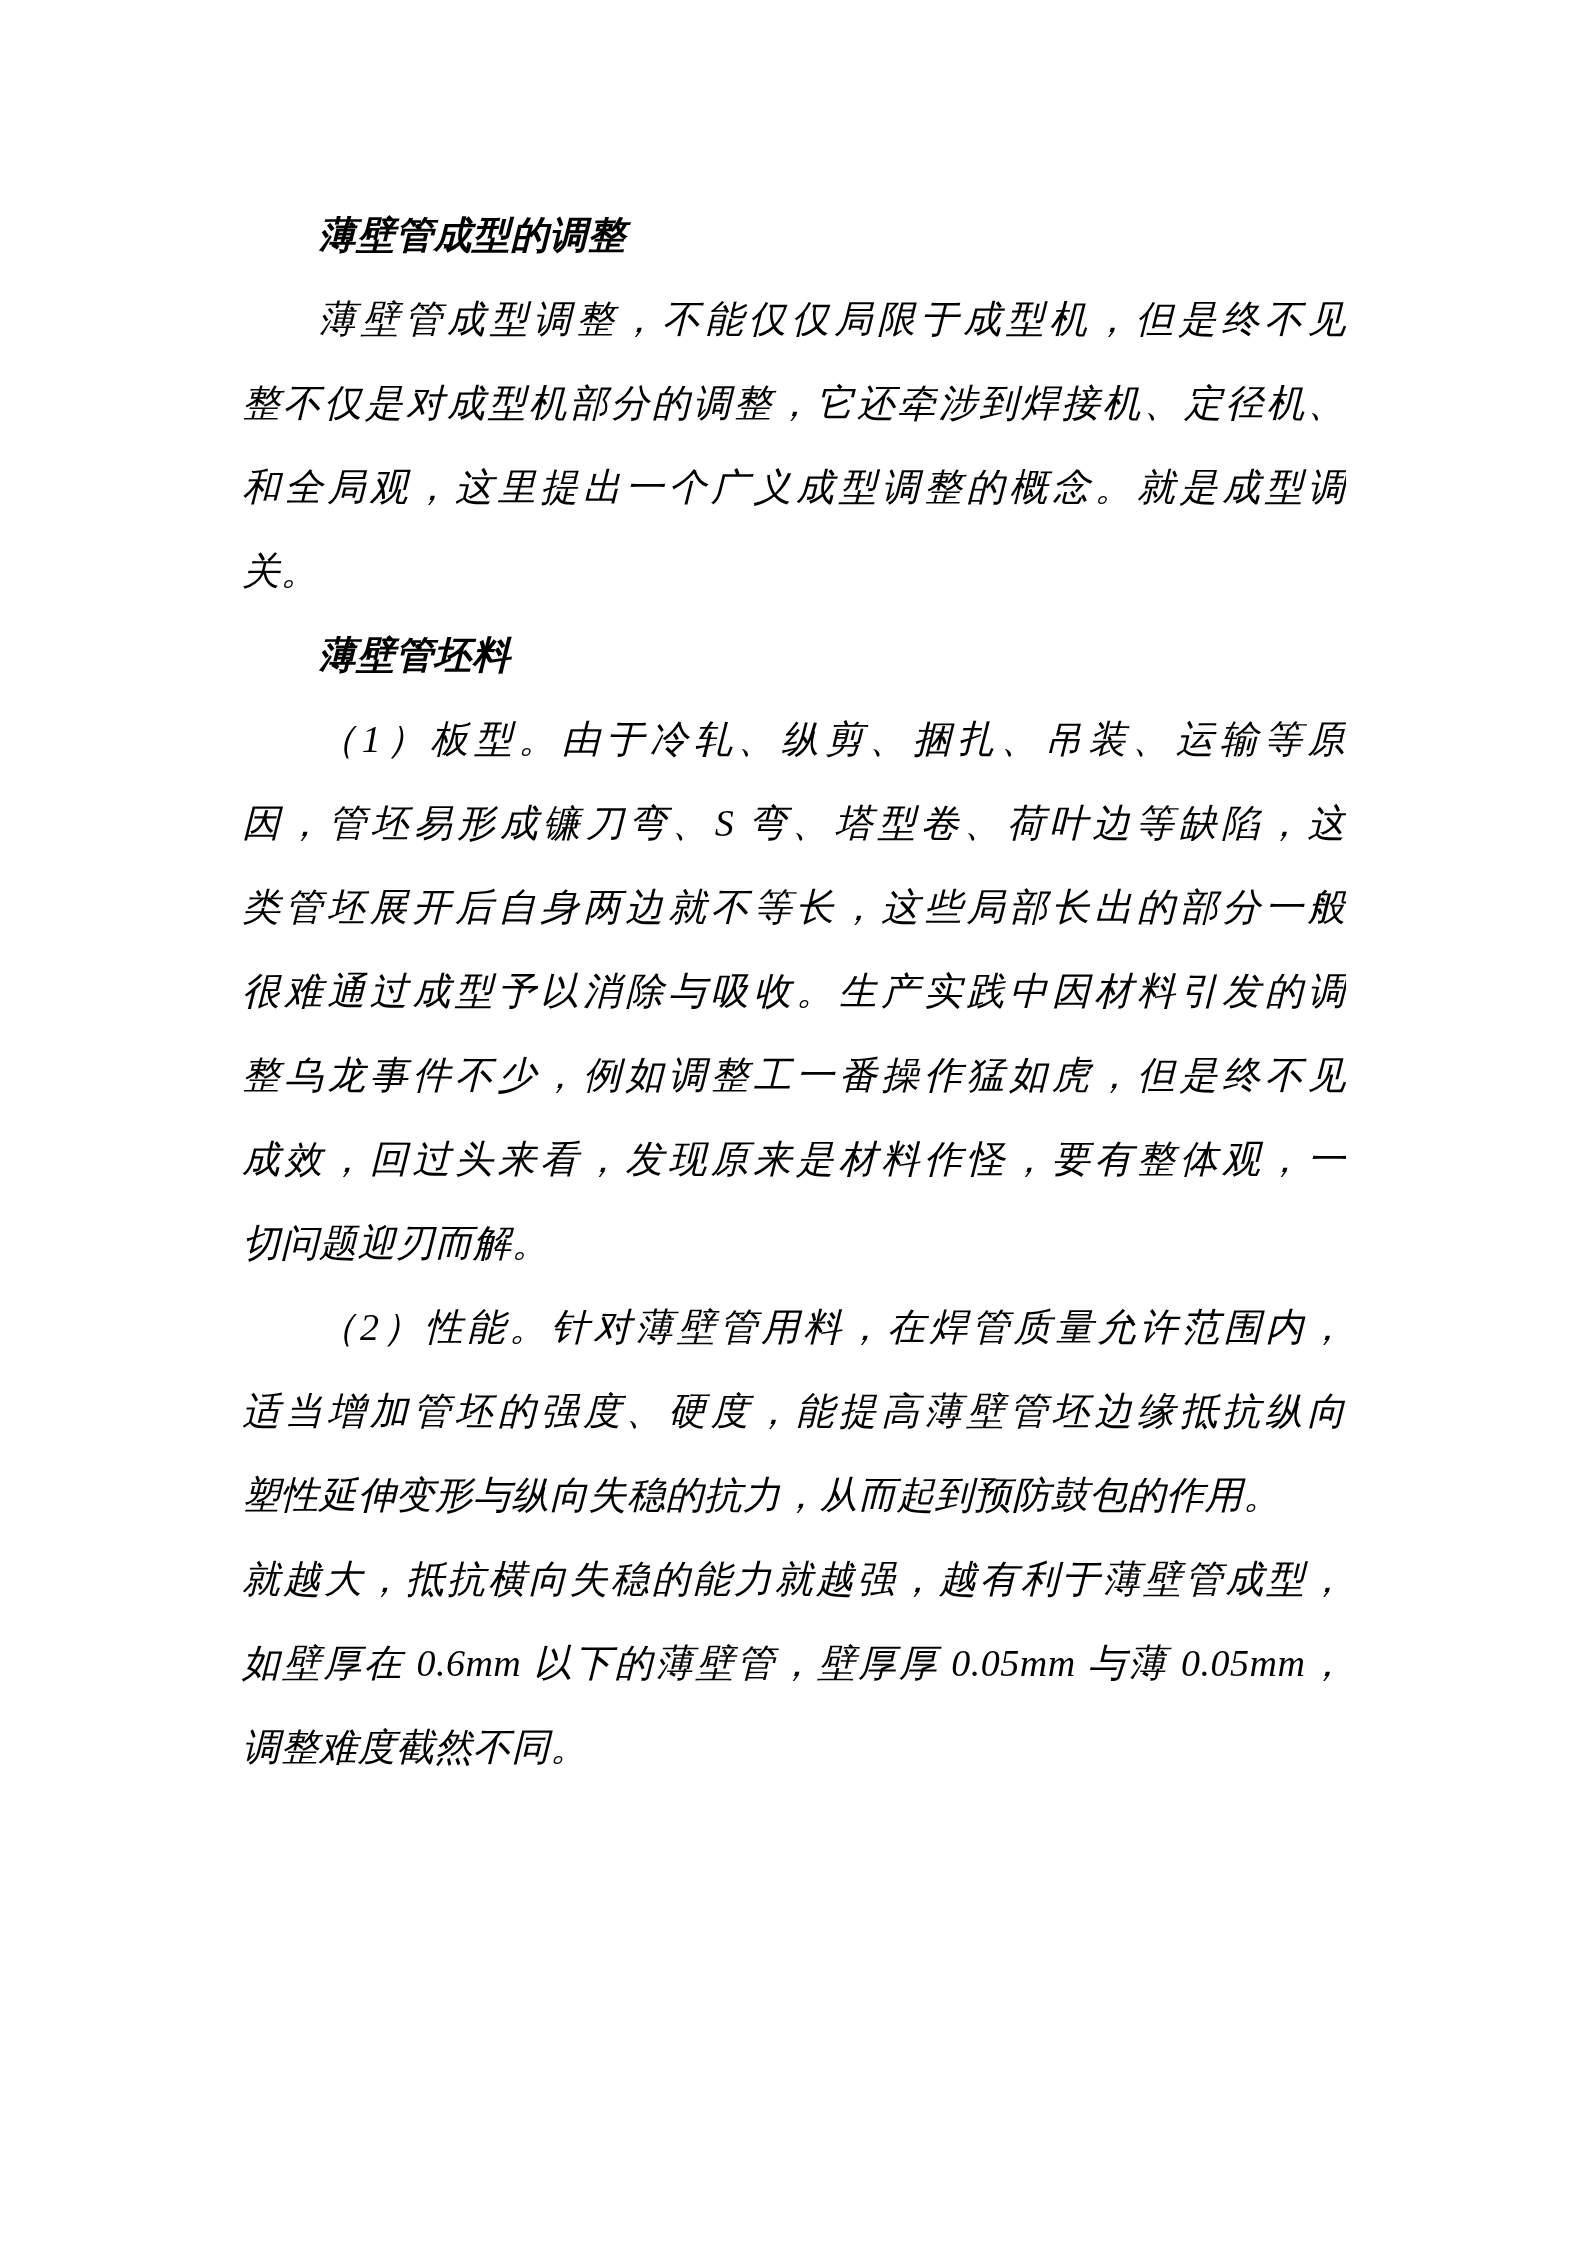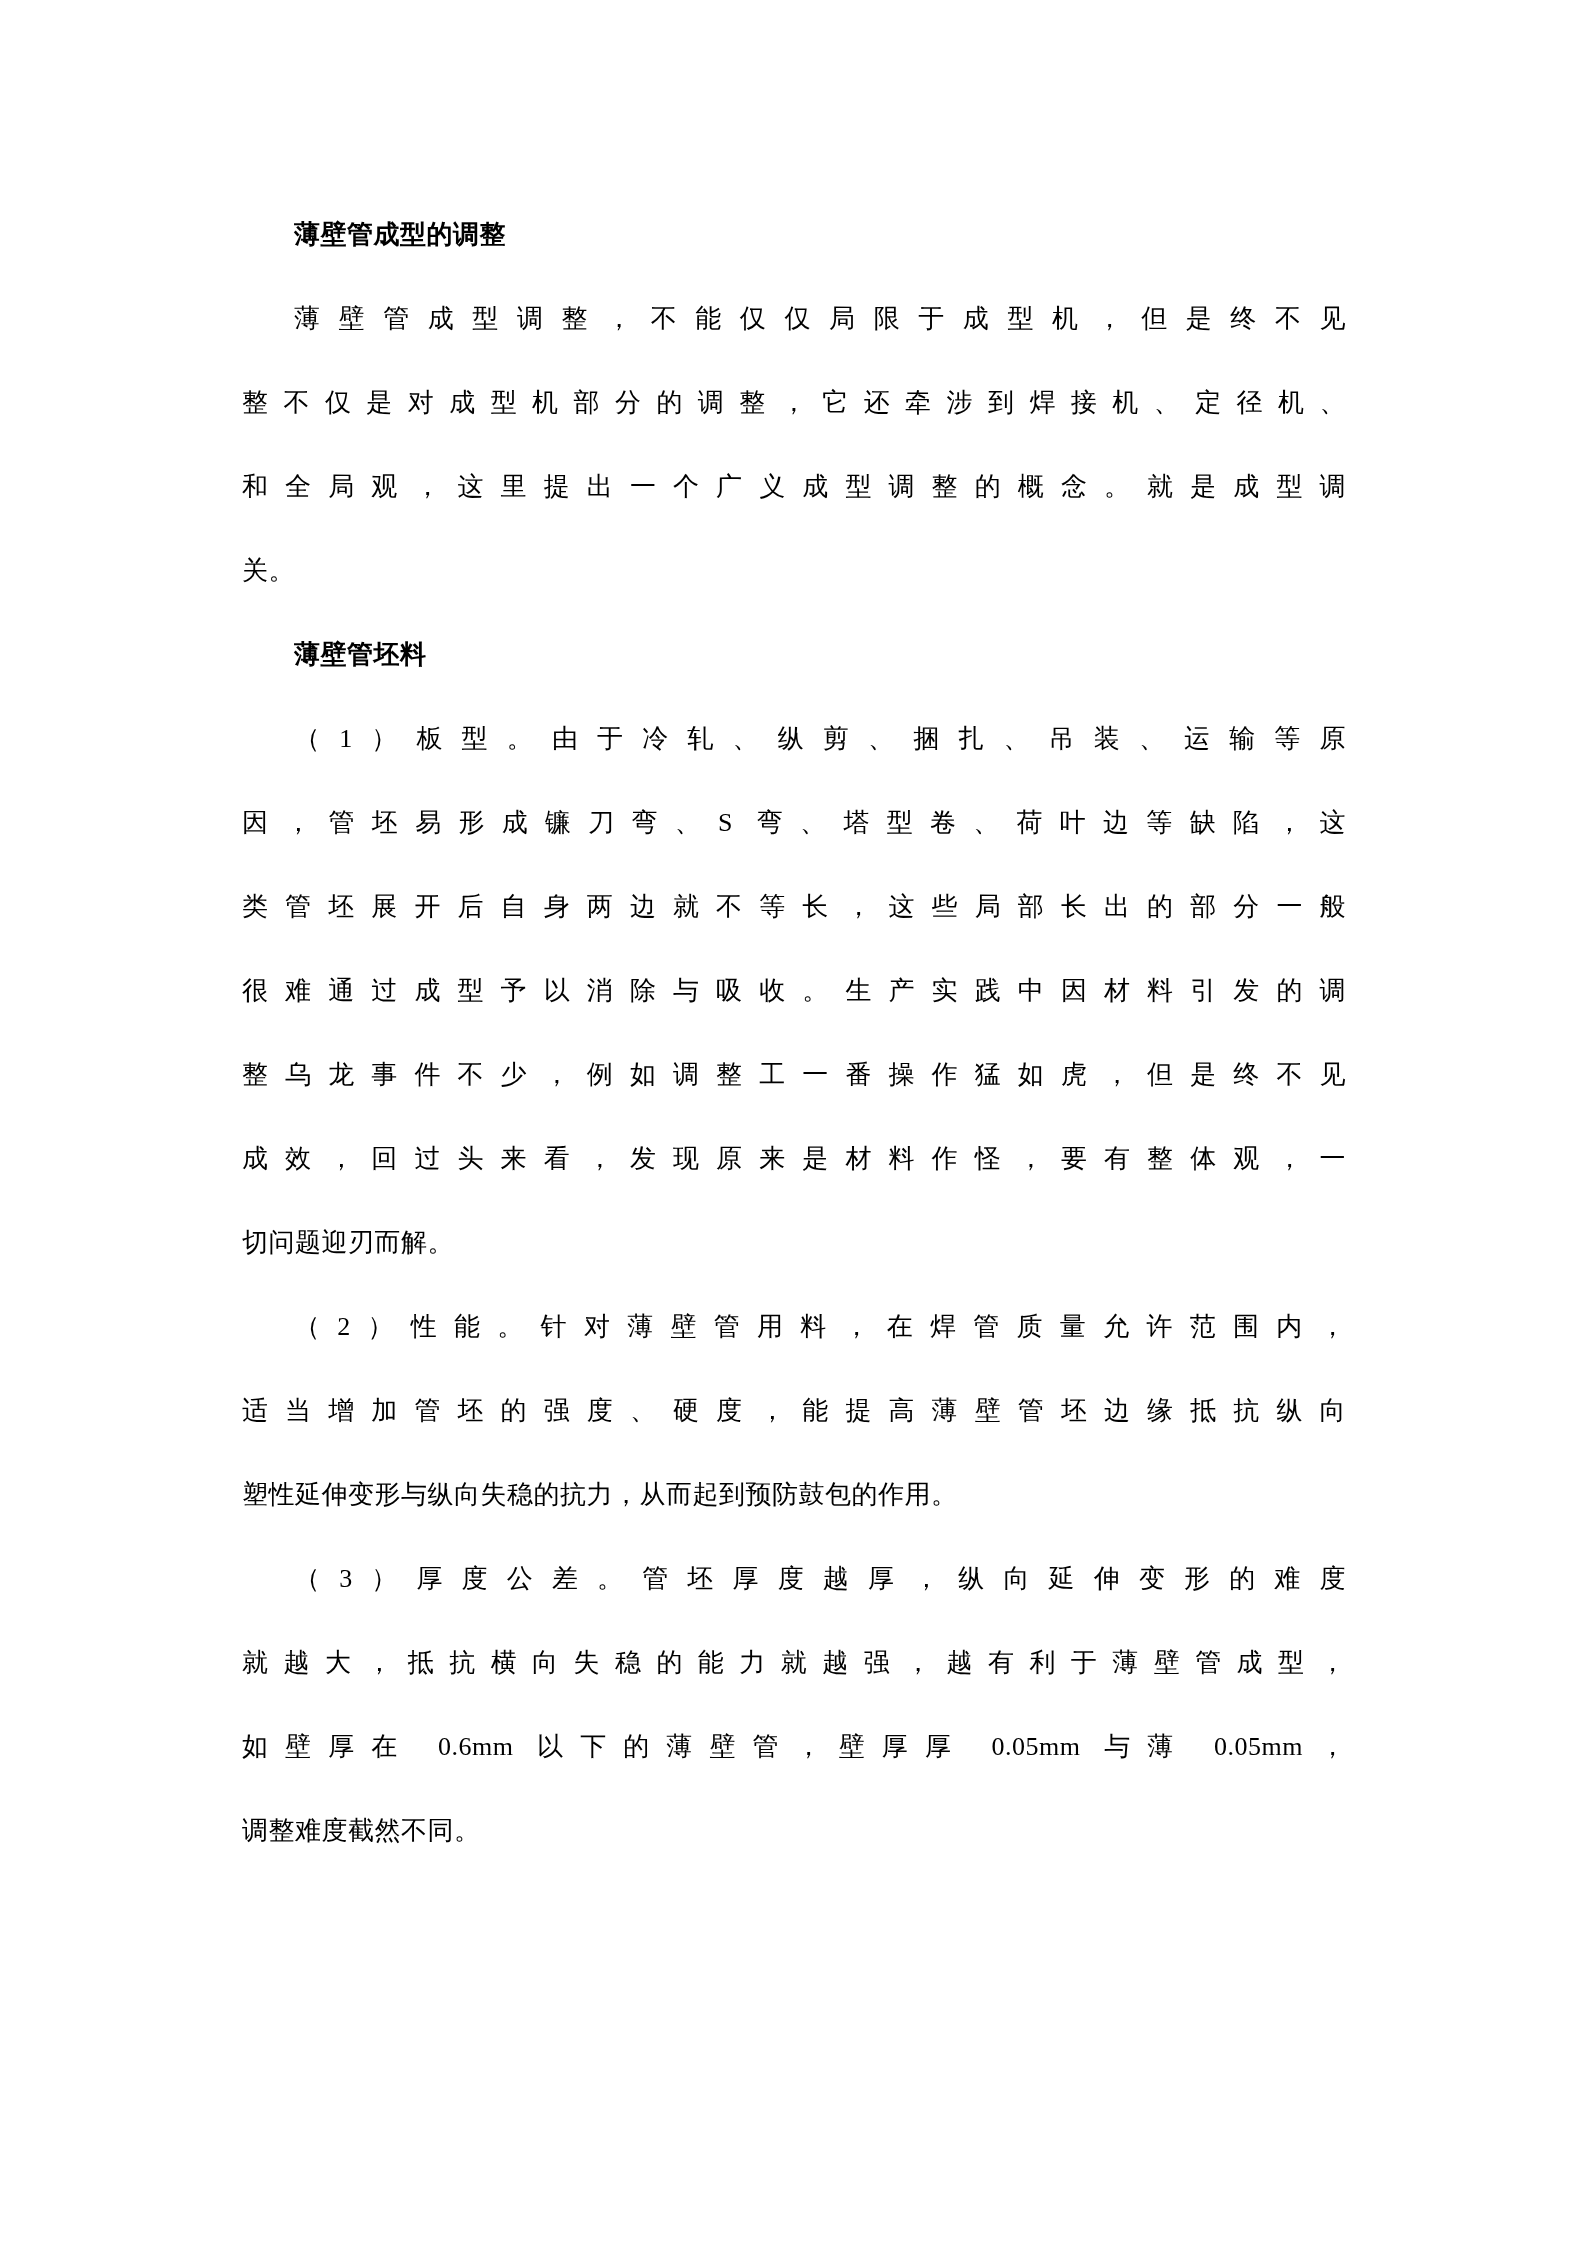--- a/index.html
+++ b/index.html
@@ -20,26 +20,27 @@
     background: #ffffff;
     overflow: hidden;
   }
   .content {
     position: absolute;
     left: 242px;
     top: 193px;
     width: 1104px;
   }
   .line {
-    font-size: 26px;
+    font-size: 38px;
     line-height: 84px;
     height: 84px;
     text-align: left;
     white-space: nowrap;
     letter-spacing: 0.5px;
+    font-style: italic;
   }
   
   .jf {
     white-space: normal;
     text-align: justify;
     text-align-last: justify;
     text-justify: inter-character;
     overflow: hidden;
   }
   
@@ -70,19 +71,18 @@
     <div class="line jf">类管坯展开后自身两边就不等长，这些局部长出的部分一般</div>
     <div class="line jf">很难通过成型予以消除与吸收。生产实践中因材料引发的调</div>
     <div class="line jf">整乌龙事件不少，例如调整工一番操作猛如虎，但是终不见</div>
     <div class="line jf">成效，回过头来看，发现原来是材料作怪，要有整体观，一</div>
     <div class="line">切问题迎刃而解。</div>
 
     <div class="line jf ind">（2）性能。针对薄壁管用料，在焊管质量允许范围内，</div>
     <div class="line jf">适当增加管坯的强度、硬度，能提高薄壁管坯边缘抵抗纵向</div>
     <div class="line">塑性延伸变形与纵向失稳的抗力，从而起到预防鼓包的作用。</div>
 
-    <div class="line jf ind">（3）厚度公差。管坯厚度越厚，纵向延伸变形的难度</div>
     <div class="line jf">就越大，抵抗横向失稳的能力就越强，越有利于薄壁管成型，</div>
     <div class="line jf">如壁厚在 0.6mm 以下的薄壁管，壁厚厚 0.05mm 与薄 0.05mm，</div>
     <div class="line">调整难度截然不同。</div>
 
   </div>
 </div>
 
 </body></html>

